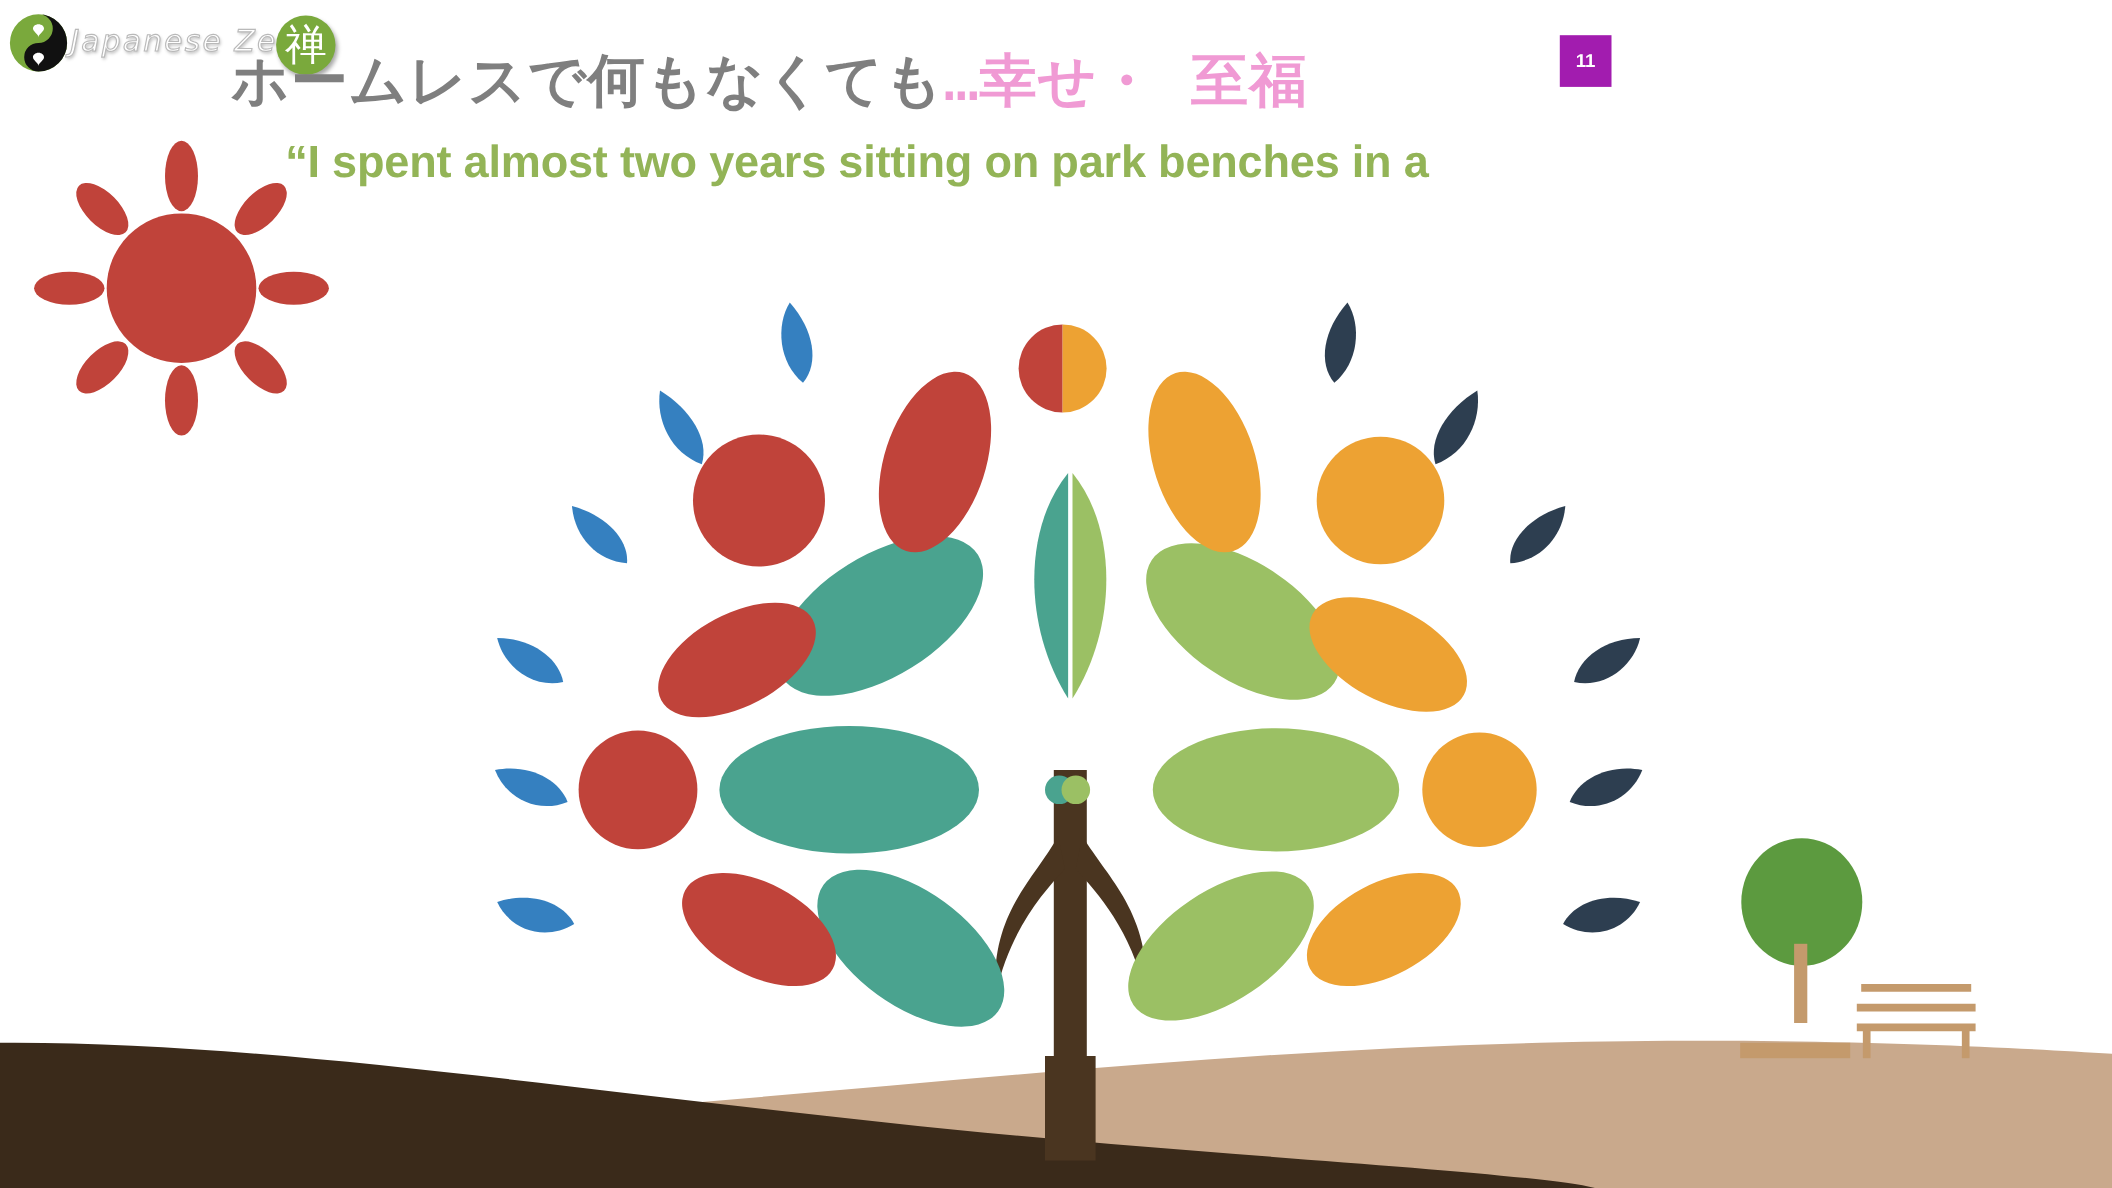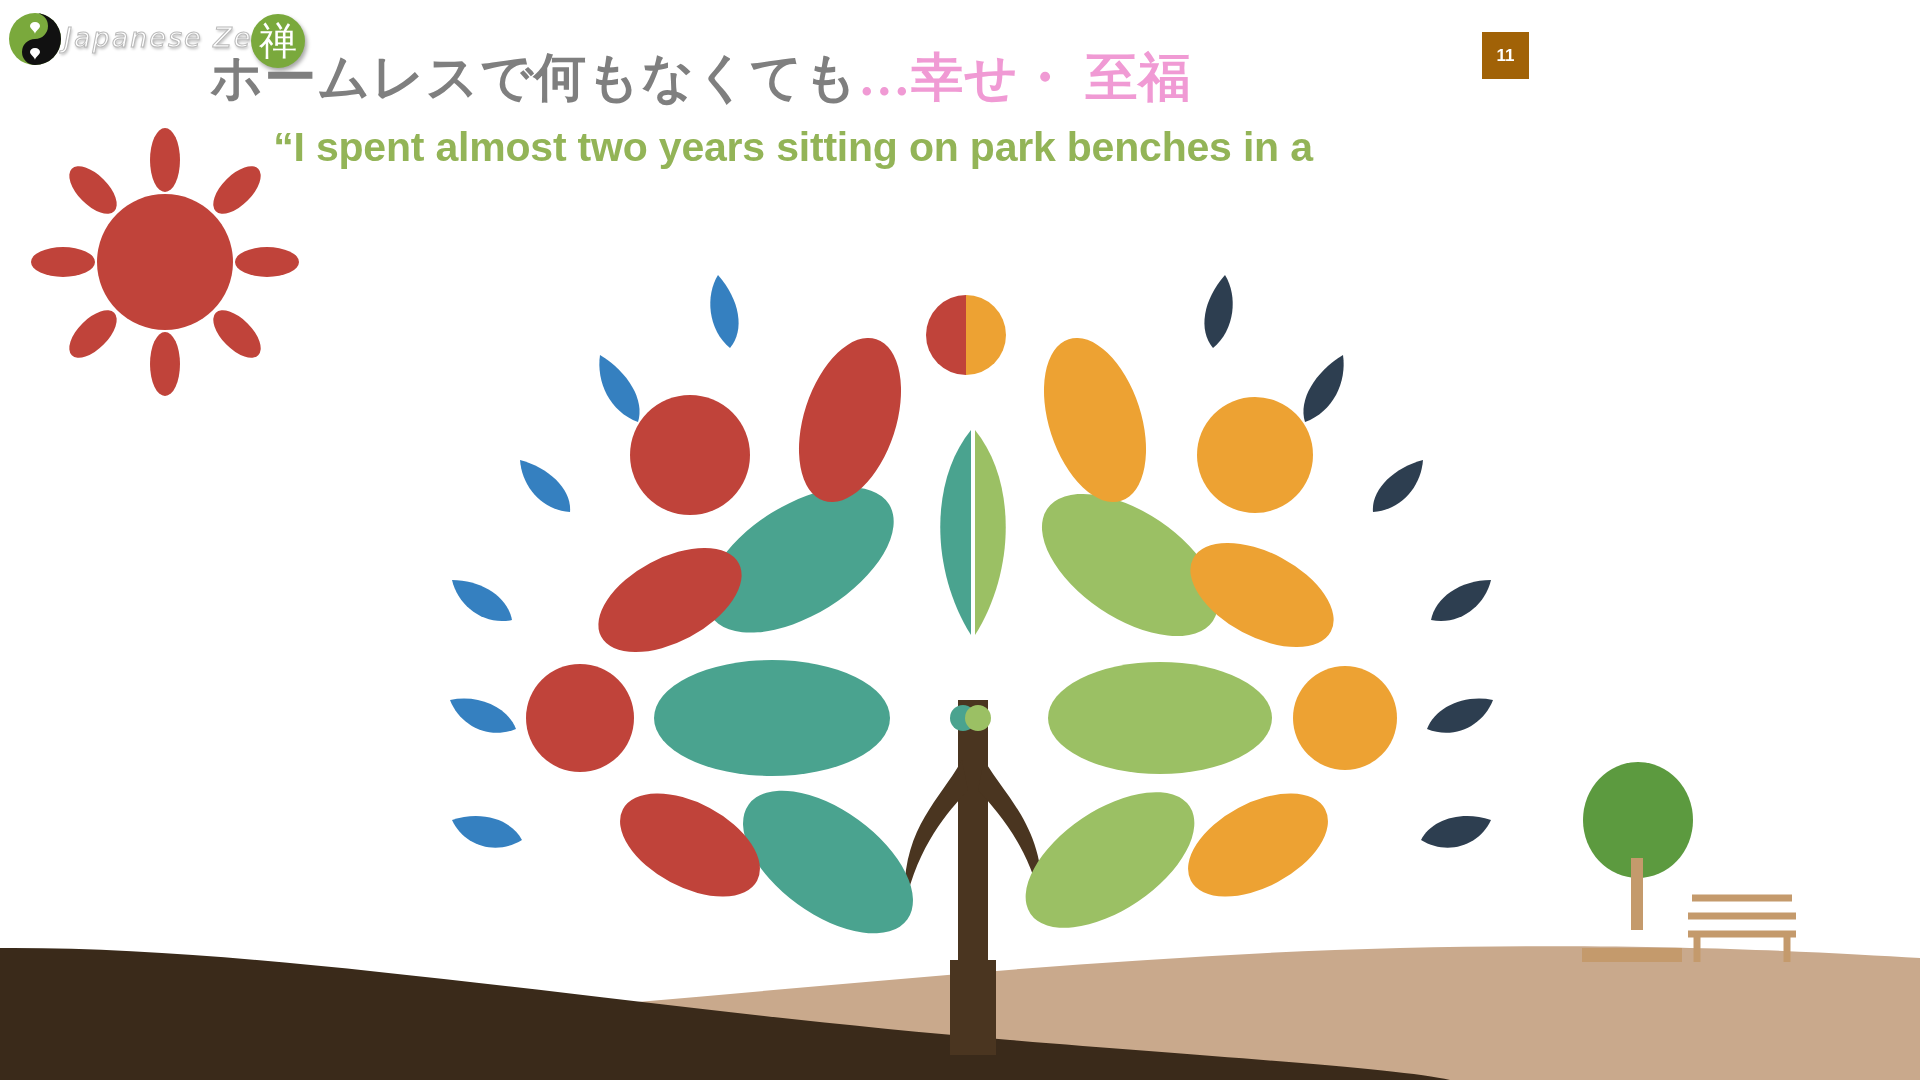--- a/index.html
+++ b/index.html
@@ -22,30 +22,30 @@
       border-radius:50%; background:#7aa93c; box-shadow:2px 3px 4px rgba(0,0,0,.35); }
   #logo .zen-kanji { position:absolute; left:243px; top:2px; width:54px; height:54px;
       display:flex; align-items:center; justify-content:center;
       font-size:38px; color:#ffffff; font-family:"DejaVu Sans", sans-serif; line-height:1; }
   #logo .logo-text { position:absolute; left:56px; top:10px; width:200px;
       font-family:"DejaVu Sans", sans-serif; font-size:27px; letter-spacing:2px;
       color:#ffffff; -webkit-text-stroke:1px #b9b9b9;
       text-shadow:1px 2px 3px rgba(0,0,0,.30); font-style:italic; white-space:nowrap; }
 
   
-  #slide-number { position:absolute; left:1482px; top:32px; width:47px; height:47px;
-      background:#a16207; color:#ffffff; display:flex; align-items:center;
+  #slide-number { position:absolute; left:1418px; top:32px; width:47px; height:47px;
+      background:#a21caf; color:#ffffff; display:flex; align-items:center;
       justify-content:center; font-size:17px; font-weight:bold; }
 
   
   #title-ja { position:absolute; left:210px; top:52px; width:1260px;
-      font-family:Liberation Serif, serif; font-weight:bold; font-size:52px;
+      font-family:Liberation Mono, monospace; font-weight:bold; font-size:52px;
       color:#7f7f7f; line-height:1.0; white-space:nowrap; letter-spacing:1px; }
   #title-ja .pink { color:#f09ad4; }
-  #quote { position:absolute; left:148px; top:122px; width:1290px;
+  #quote { position:absolute; left:134px; top:122px; width:1290px;
       text-align:center; color:#93b457; font-weight:bold; font-size:41px;
       line-height:1.22; letter-spacing:-0.2px; }
 
   
   #art { position:absolute; left:0; top:0; width:1920px; height:1080px; }
 </style>
 </head>
 <body>
 
 <div id="slide">

